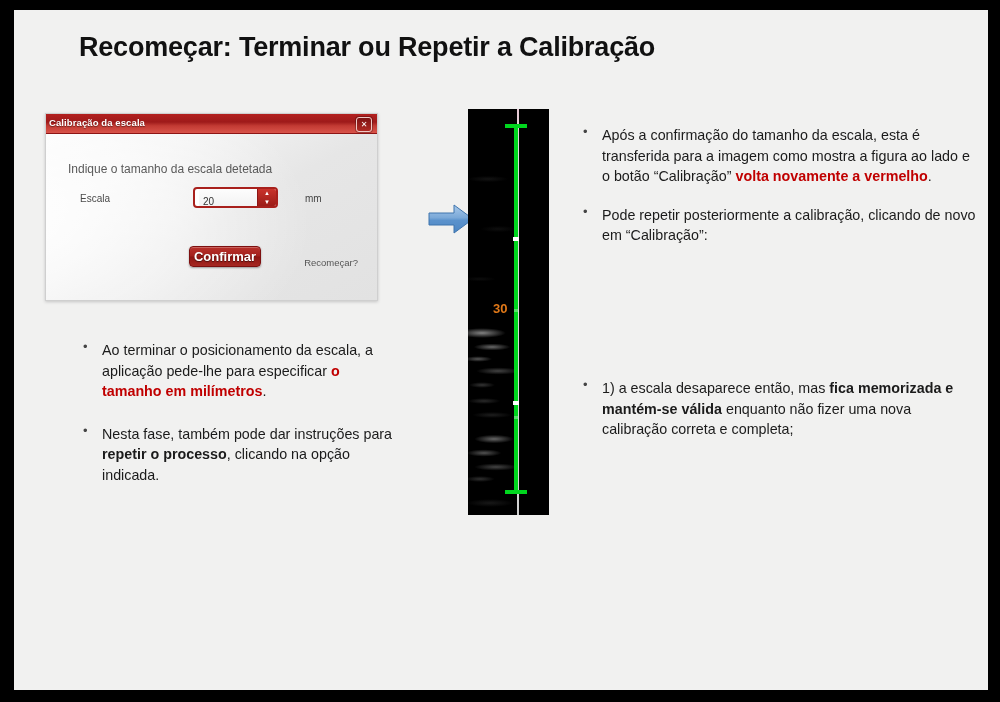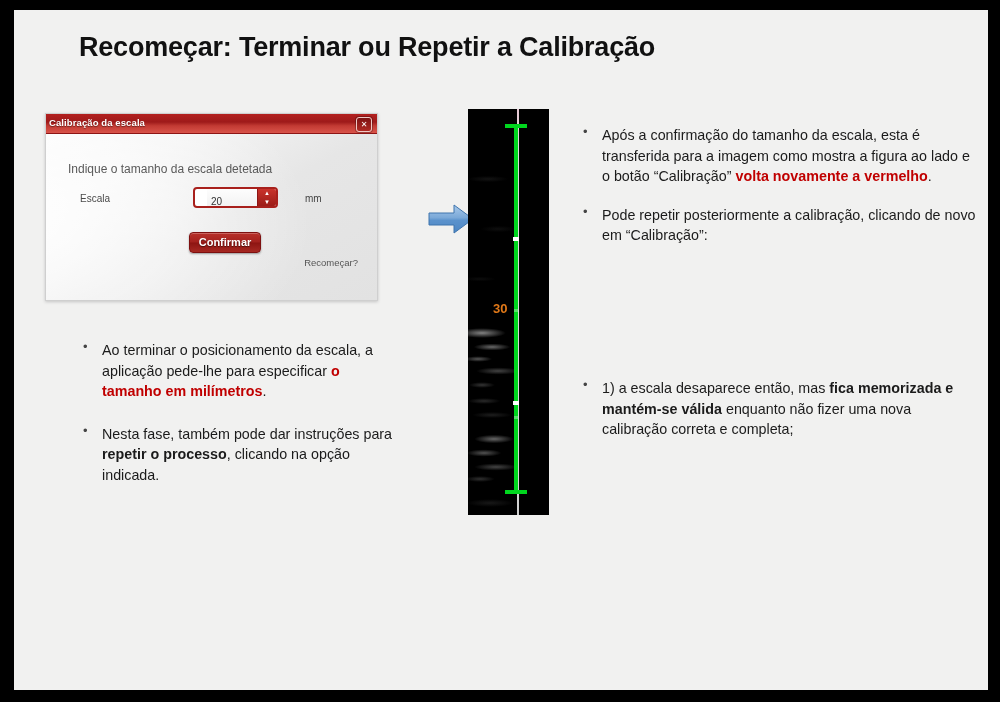--- a/index.html
+++ b/index.html
@@ -75,21 +75,21 @@
   .spinner{
     position:absolute;left:147px;top:73px;
     width:85px;height:21px;
     border:2px solid #a8201c;
     border-radius:4px;
     background:#fff;
     box-sizing:border-box;
     overflow:hidden;
   }
   .spinner-input{
-    position:absolute;left:12px;top:0;width:63px;height:24px;
+    position:absolute;left:4px;top:0;width:63px;height:24px;
     background:linear-gradient(to bottom,#fdfdfd,#eeeeee);
     border:none;outline:none;
     font-family:"Liberation Sans",sans-serif;
     font-size:10px;color:#333;
     padding:0 0 0 4px;
     box-sizing:border-box;
     line-height:17px;
   }
   .spinner-btns{
     position:absolute;right:0;top:0;width:18px;height:17px;
@@ -101,27 +101,27 @@
     color:#fff;font-size:6px;line-height:8px;text-align:center;
     cursor:pointer;
   }
   .spin-up{top:0;}
   .spin-dn{bottom:0;}
   .unit{
     position:absolute;left:243px;top:79px;
     font-size:10px;color:#444;padding-left:16px;
   }
   .confirm-btn{
-    position:absolute;left:143px;top:118px;
+    position:absolute;left:143px;top:132px;
     width:70px;height:19px;
     border-radius:4px;
     background:linear-gradient(to bottom,#b8302a 0%,#a3211d 48%,#8d1512 52%,#a62822 100%);
     border:1px solid #7d1010;
     box-shadow:0 1px 2px rgba(0,0,0,.35), inset 0 1px 0 rgba(255,255,255,.25);
-    color:#fff;font-size:11px;font-weight:bold;line-height:19px;text-align:center;
+    color:#fff;font-size:13px;font-weight:bold;line-height:19px;text-align:center;
     text-shadow:0 1px 1px rgba(0,0,0,.5);
     cursor:pointer;
   }
   .restart-link{
     position:absolute;right:19px;top:143px;
     font-size:9.5px;color:#555;
     cursor:pointer;
   }
 
   

